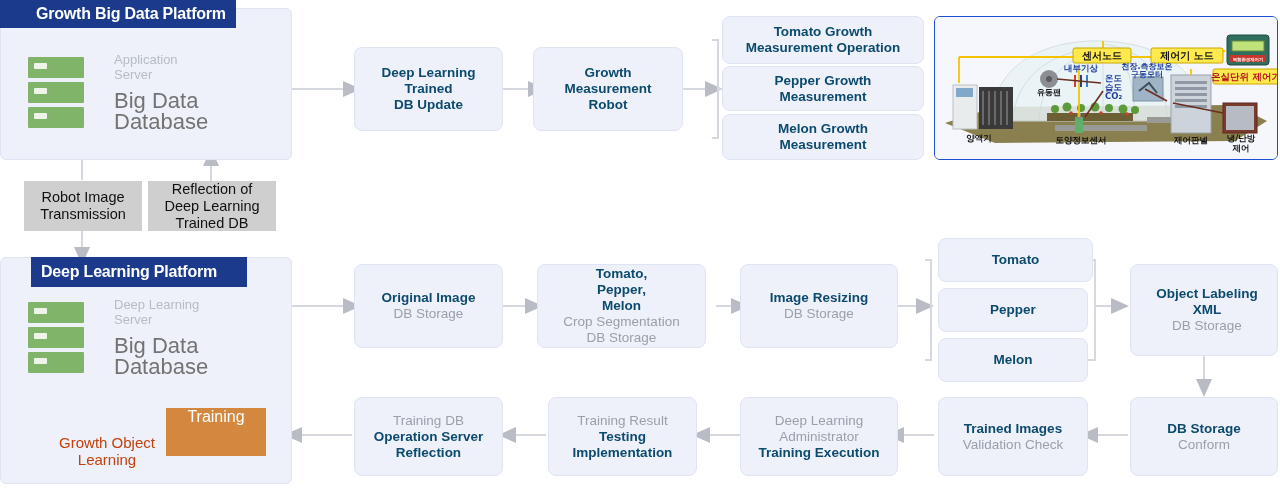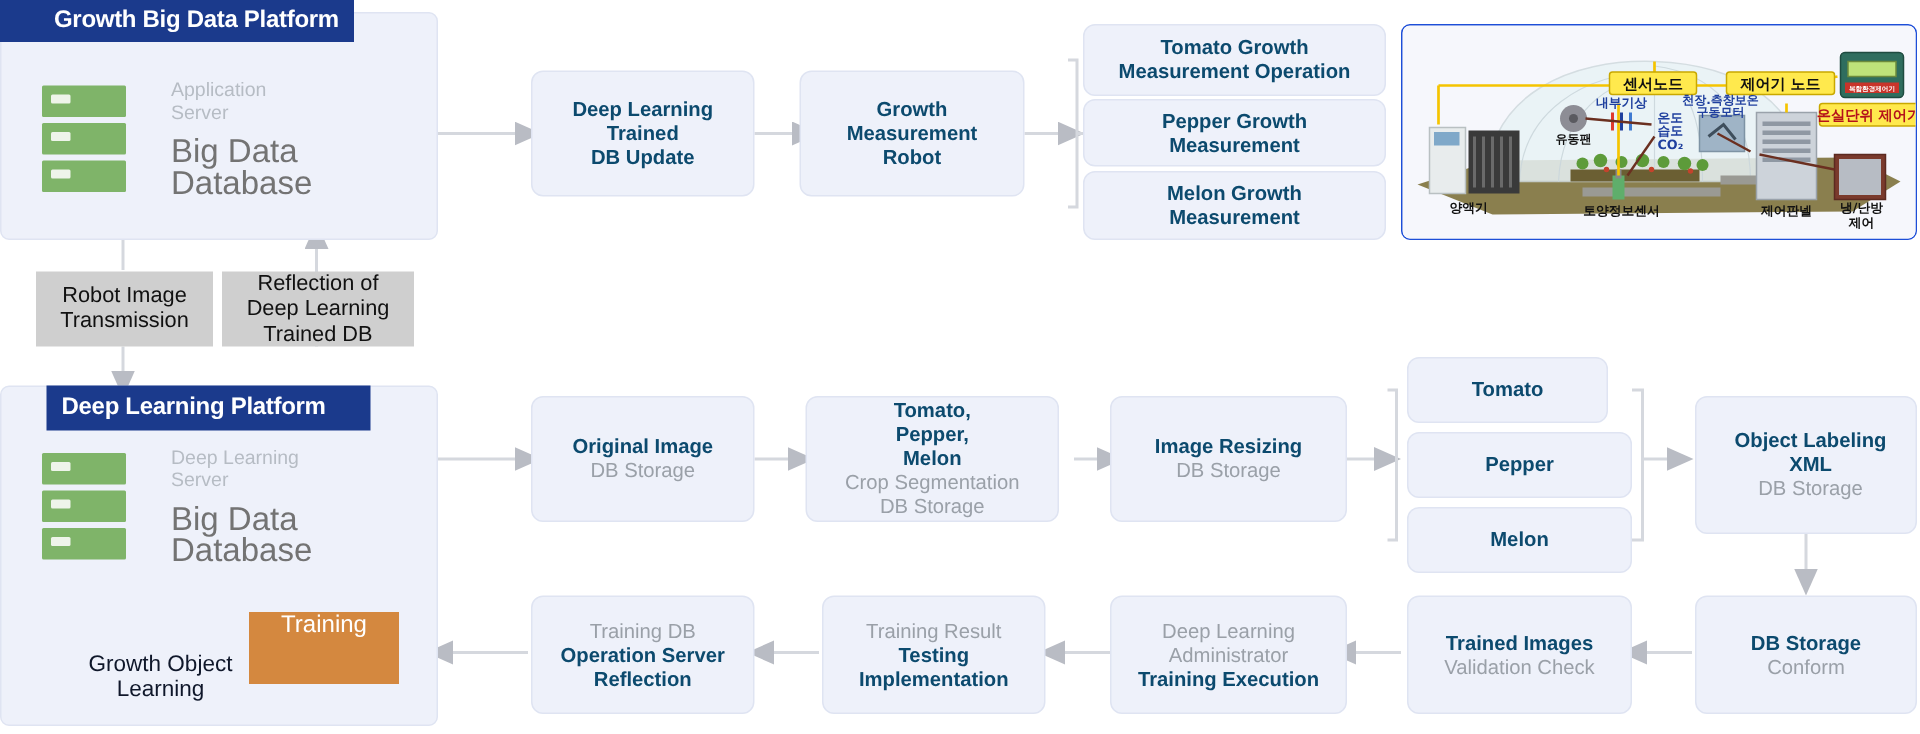--- a/index.html
+++ b/index.html
@@ -51,21 +51,21 @@
     font-size:14.5px;color:#111;line-height:17px;
   }
 
   
   .training-box{
     position:absolute;background:#d4883f;color:#ffffff;
     display:flex;align-items:flex-start;justify-content:center;
     font-size:16px;line-height:18px;box-sizing:border-box;
   }
   .growth-label{
-    position:absolute;color:#0f172a;font-size:15px;line-height:17px;
+    position:absolute;color:#c2410c;font-size:15px;line-height:17px;
     text-align:center;
   }
 
   
   #wires{position:absolute;left:0;top:0;width:1280px;height:489px;pointer-events:none;}
 
   
   .gh-frame{
     position:absolute;background:#f2f4fb;border:1px solid #1d4ed8;border-radius:6px;
     overflow:hidden;box-sizing:border-box;
@@ -351,21 +351,21 @@
     <div class="b">Pepper,</div>
     <div class="b">Melon</div>
     <div class="l">Crop Segmentation</div>
     <div class="l">DB Storage</div>
   </div>
   <div class="box" style="left:740px;top:264px;width:158px;height:84px;">
     <div class="b">Image Resizing</div>
     <div class="l">DB Storage</div>
   </div>
 
-  <div class="box" style="left:938px;top:238px;width:134px;height:44px;">
+  <div class="box" style="left:938px;top:238px;width:155px;height:44px;">
     <div class="b">Tomato</div>
   </div>
   <div class="box" style="left:938px;top:288px;width:150px;height:44px;">
     <div class="b">Pepper</div>
   </div>
   <div class="box" style="left:938px;top:338px;width:150px;height:44px;">
     <div class="b">Melon</div>
   </div>
 
   <div class="box" style="left:1130px;top:264px;width:148px;height:92px;padding-left:12px;">

